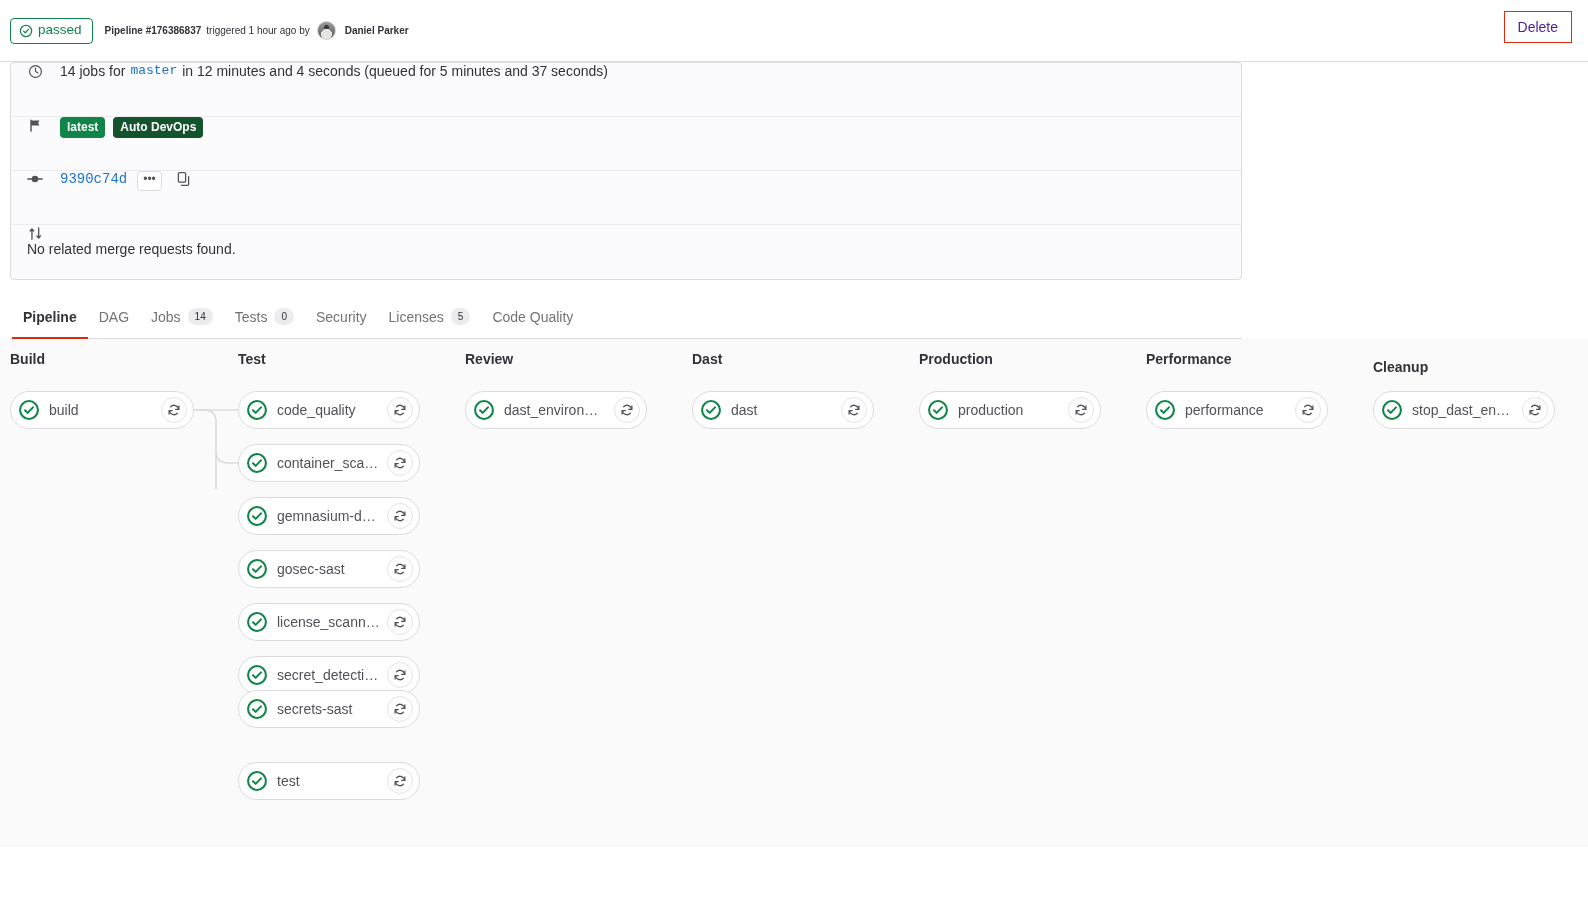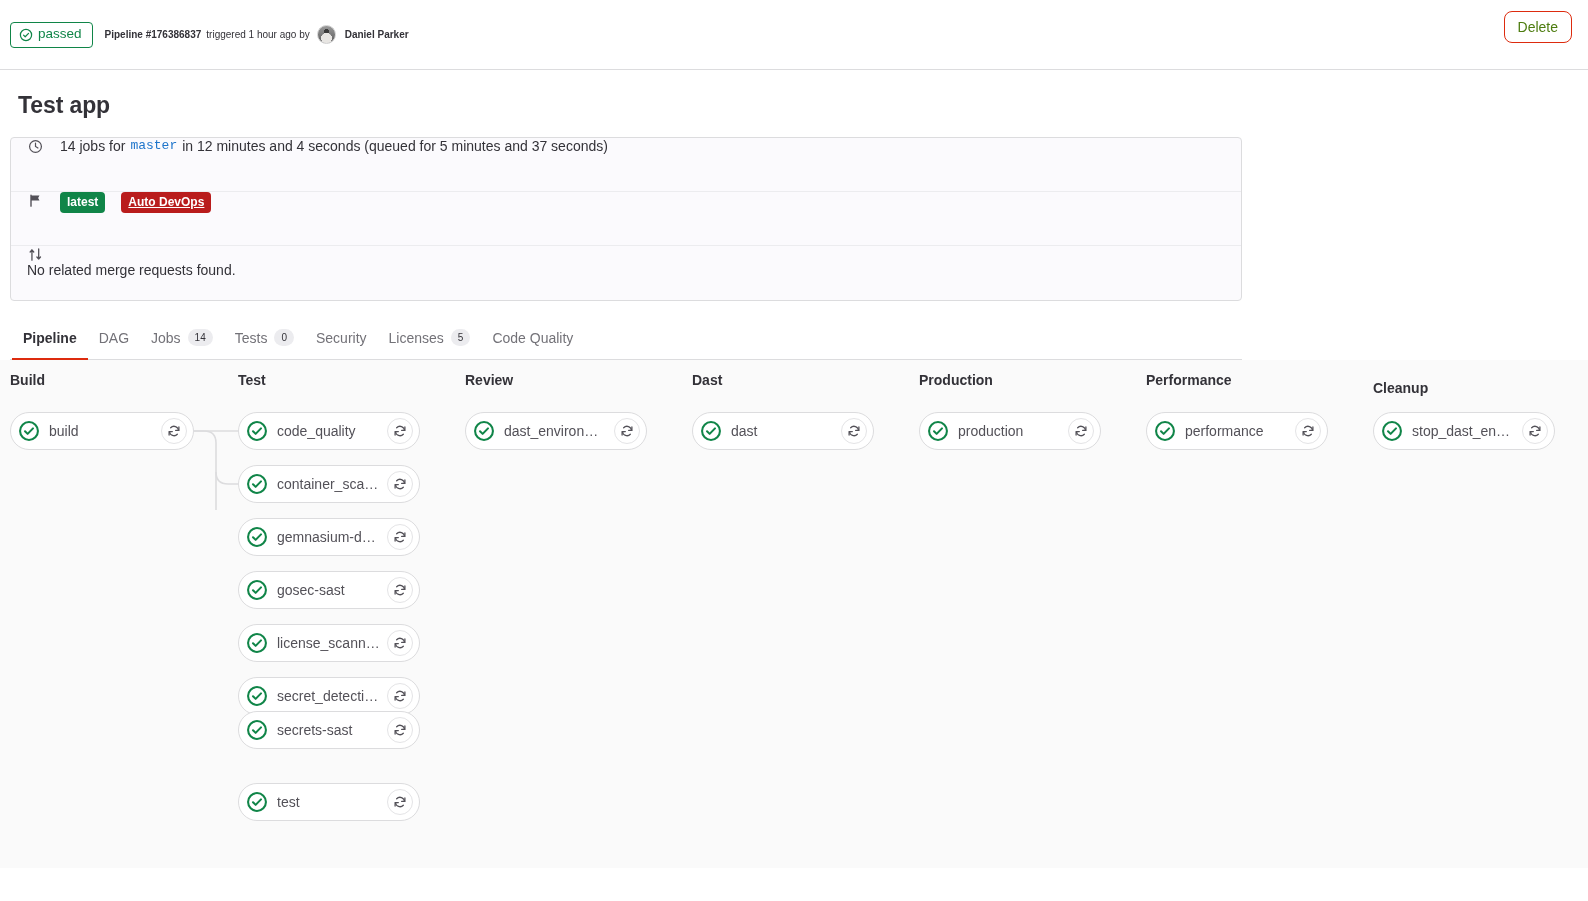--- a/index.html
+++ b/index.html
@@ -8,21 +8,21 @@
     width: 1588px; height: 901px;
     background: #fff;
     font-family: "Liberation Sans", sans-serif;
     color: #333238;
     overflow: hidden;
   }
 
   
   .topbar {
     position: relative;
-    height: 70px;
+    height: 62px;
     border-bottom: 1px solid #dcdcde;
     display: flex;
     align-items: center;
     padding: 0 16px 0 10px;
   }
   .status-badge {
     display: inline-flex; align-items: center; gap: 5px;
     border: 1px solid #108548;
     color: #108548;
     background: #fff;
@@ -50,23 +50,23 @@
       radial-gradient(circle at 50% 72%, #e8e6e3 0 36%, transparent 37%),
       radial-gradient(circle at 50% 33%, #3b3b3b 0 19%, transparent 20%),
       linear-gradient(#9a9a9a, #5c5c5c);
     border: 1px solid #d0d0d0;
     flex: none;
   }
   .user-name { font-weight: 700; }
   .delete-btn {
     position: absolute; right: 16px; top: 11px;
     border: 1px solid #dd2b0e;
-    color: #4d7c0f;
+    color: #4c1d95;
     background: #fff;
-    border-radius: 8px;
+    border-radius: 0;
     font-size: 14px;
     padding: 5px 13px;
     height: 32px;
     cursor: pointer;
     font-family: inherit;
   }
 
   
   .page { padding: 0 10px; }
   .page-title {
@@ -127,31 +127,31 @@
     cursor: pointer;
     display: inline-flex; align-items: center; justify-content: center;
     font-family: inherit;
   }
   .copy-btn {
     margin-left: 14px;
     background: none; border: none; padding: 0;
     color: #535158; cursor: pointer;
     display: inline-flex;
   }
-  .badges { display: flex; gap: 16px; align-items: center; }
+  .badges { display: flex; gap: 8px; align-items: center; }
   .badge {
     font-size: 12px;
     font-weight: 700;
     color: #fff;
     border-radius: 4px;
     padding: 3px 7px;
     line-height: 1.25;
   }
   .badge.green { background: #108548; }
-  .badge.blue  { background: #b91c1c; text-decoration: underline; }
+  .badge.blue  { background: #14532d; }
 
   
   .tabs {
     display: flex;
     align-items: flex-end;
     width: 1232px;
     margin: 22px 0 0 0;
     border-bottom: 1px solid #dcdcde;
     padding-left: 2px;
   }
@@ -248,21 +248,20 @@
     <span class="muted-head" style="margin-left:5px">triggered 1 hour ago by</span>
     <span class="avatar"></span>
     <span class="user-name">Daniel Parker</span>
   </div>
 
   <button class="delete-btn">Delete</button>
 </div>
 
 <div class="page">
 
-  <h1 class="page-title">Test app</h1>
 
   <div class="info-card">
 
     <div class="info-row">
       <span class="info-icon">
         <svg width="15" height="15" viewBox="0 0 16 16" fill="none" stroke="#535158" stroke-width="1.3">
           <circle cx="8" cy="8" r="6.3"></circle>
             <path d="M8 4.4V8l2.6 1.6" stroke-linecap="round"></path>
         </svg>
       </span>
@@ -276,20 +275,37 @@
         <svg width="15" height="15" viewBox="0 0 16 16" fill="#535158">
           <path d="M3.2 1.6a.75.75 0 0 1 .75.75v.35h8.3L10.8 5.3l1.45 2.6H3.95v6.1a.75.75 0 0 1-1.5 0V2.35a.75.75 0 0 1 .75-.75z"></path>
         </svg>
       </span>
       <span class="badges">
         <span class="badge green">latest</span>
         <span class="badge blue">Auto DevOps</span>
       </span>
     </div>
 
+    <div class="info-row">
+      <span class="info-icon">
+        <svg width="16" height="16" viewBox="0 0 16 16" fill="none" stroke="#535158" stroke-width="1.4">
+          <circle cx="8" cy="8" r="2.5" fill="#535158" stroke="none"></circle>
+          <circle cx="8" cy="8" r="2.6"></circle>
+          <path d="M0.8 8h4.3M10.9 8h4.3" stroke-linecap="round"></path>
+        </svg>
+      </span>
+      <a class="commit-link">9390c74d</a>
+      <button class="ellipsis-btn">•••</button>
+      <button class="copy-btn">
+        <svg width="16" height="16" viewBox="0 0 16 16" fill="none" stroke="#535158" stroke-width="1.3">
+          <rect x="2.4" y="1.6" width="7.2" height="9.6" rx="1.2"></rect>
+          <path d="M5.4 14.4h6a1.2 1.2 0 0 0 1.2-1.2V5.6" stroke-linecap="round"></path>
+        </svg>
+      </button>
+    </div>
 
     <div class="info-row">
       <span class="info-icon">
         <svg width="15" height="15" viewBox="0 0 16 16" fill="none" stroke="#535158" stroke-width="1.4">
           <path d="M4.2 14V3.2M4.2 3.2 2.3 5.3M4.2 3.2 6.1 5.3" stroke-linecap="round" stroke-linejoin="round"></path>
           <path d="M11.4 2v10.8M11.4 12.8 9.5 10.7M11.4 12.8l1.9-2.1" stroke-linecap="round" stroke-linejoin="round"></path>
         </svg>
       </span>
       <span>No related merge requests found.</span>
     </div>

